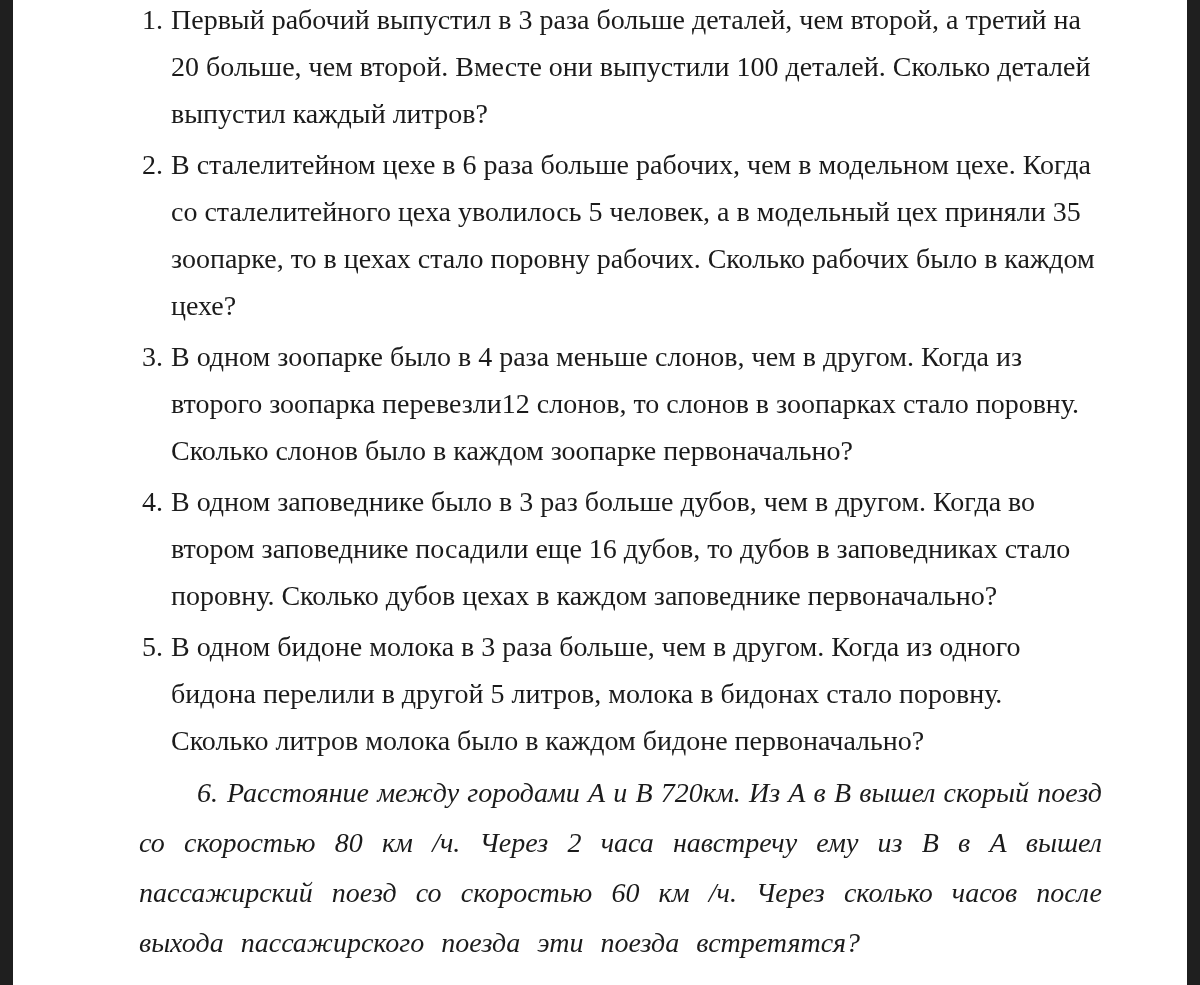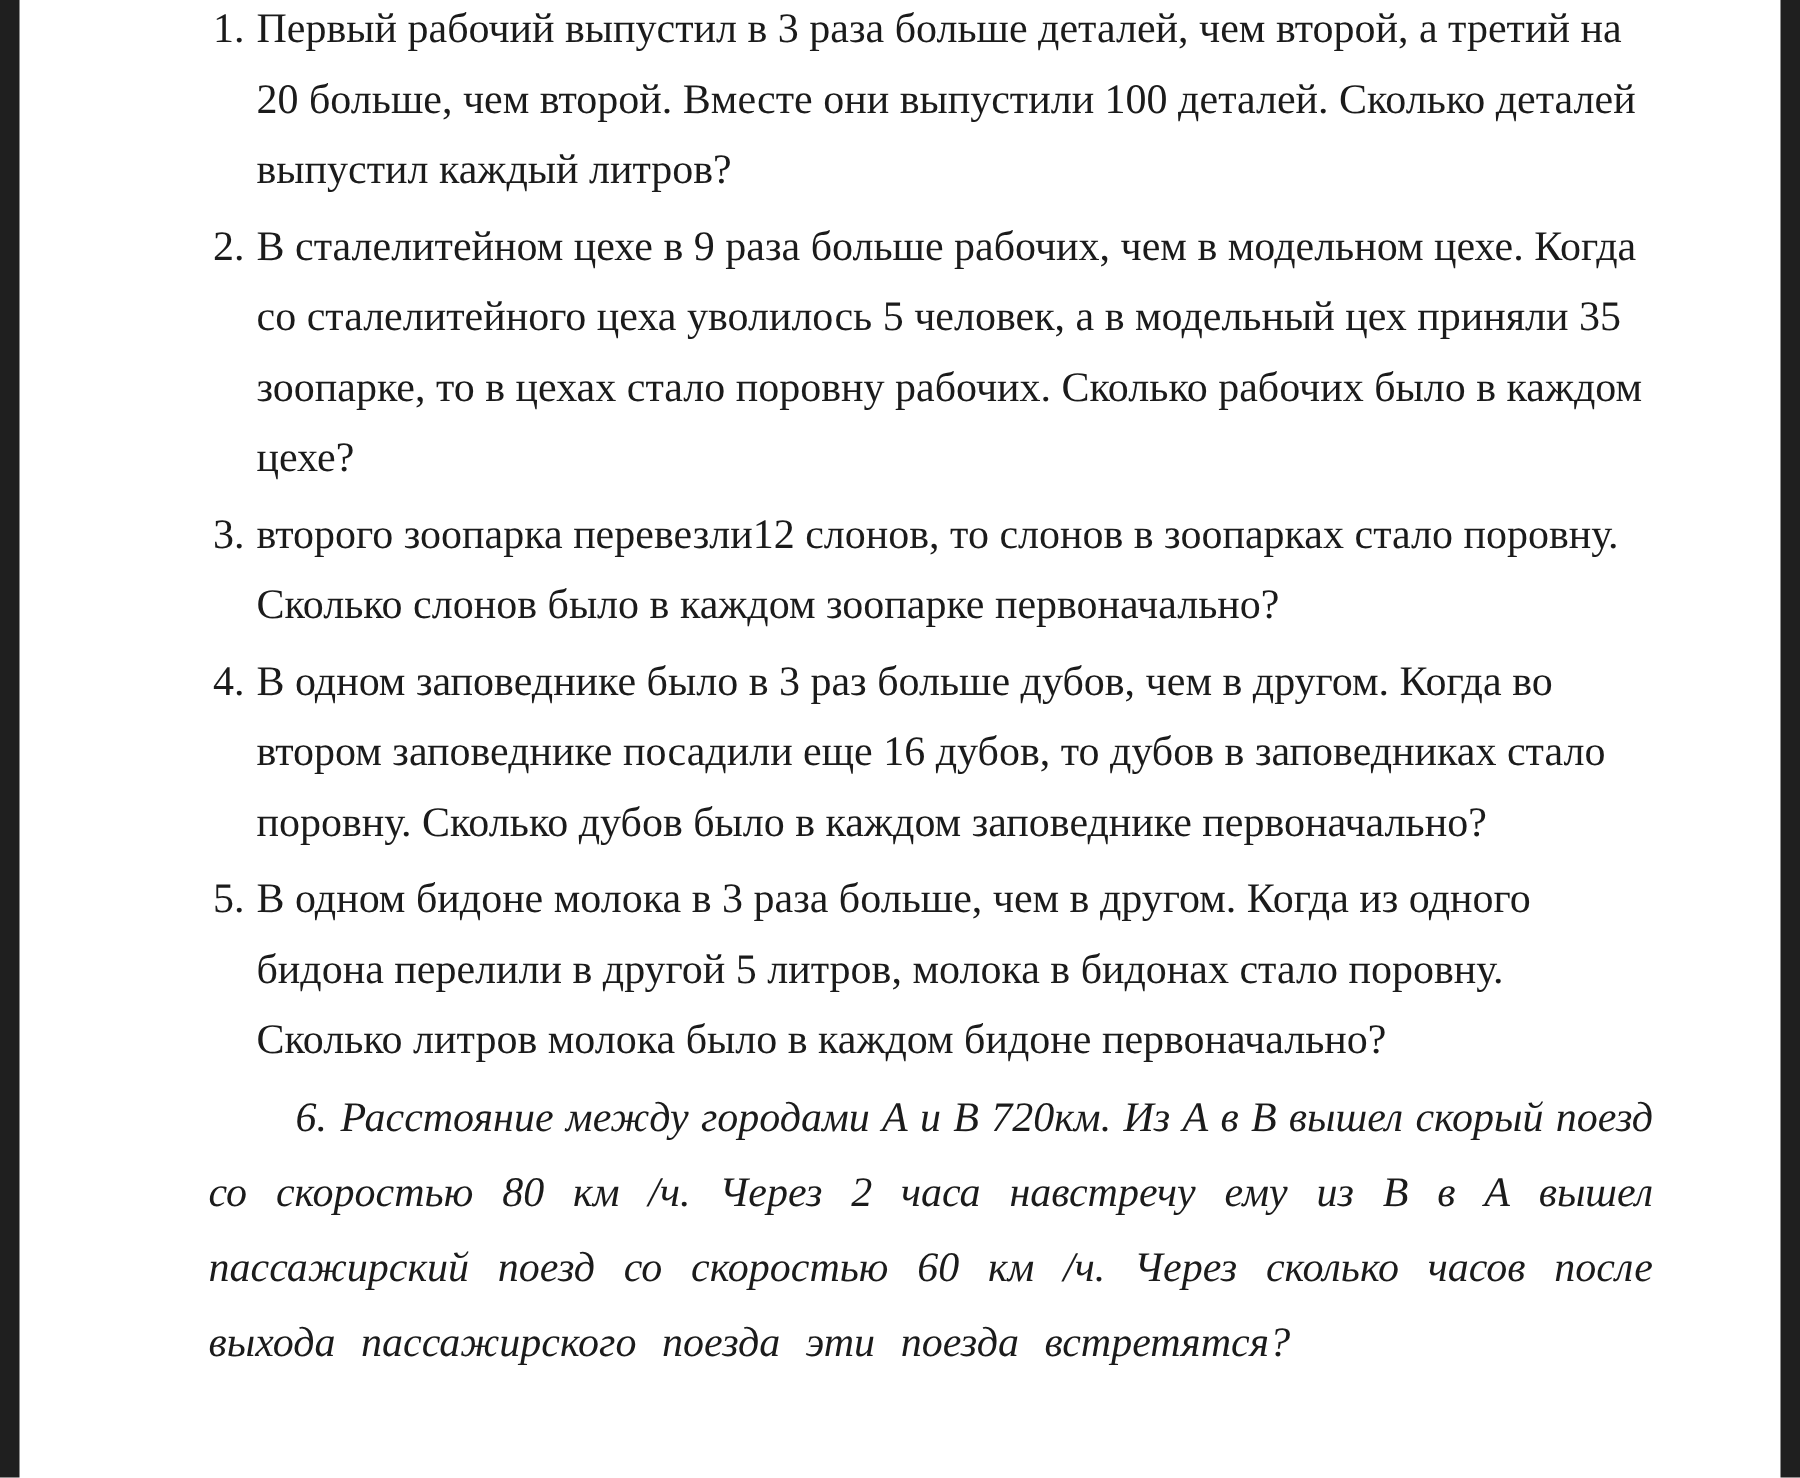--- a/index.html
+++ b/index.html
@@ -86,37 +86,38 @@
 
   <div class="problem">
     <span class="num">1.</span>
     <div class="line">Первый рабочий выпустил в 3 раза больше деталей, чем второй, а третий на</div>
     <div class="line">20 больше, чем второй. Вместе они выпустили 100 деталей. Сколько деталей</div>
     <div class="line">выпустил каждый литров?</div>
   </div>
 
   <div class="problem">
     <span class="num">2.</span>
-    <div class="line">В сталелитейном цехе в 9 раза больше рабочих, чем в модельном цехе. Когда</div>
+    <div class="line">В сталелитейном цехе в 6 раза больше рабочих, чем в модельном цехе. Когда</div>
     <div class="line">со сталелитейного цеха уволилось 5 человек, а в модельный цех приняли 35</div>
     <div class="line">зоопарке, то в цехах стало поровну рабочих. Сколько рабочих было в каждом</div>
     <div class="line">цехе?</div>
   </div>
 
   <div class="problem">
     <span class="num">3.</span>
+    <div class="line">В одном зоопарке было в 4 раза меньше слонов, чем в другом. Когда из</div>
     <div class="line">второго зоопарка перевезли12 слонов, то слонов в зоопарках стало поровну.</div>
     <div class="line">Сколько слонов было в каждом зоопарке первоначально?</div>
   </div>
 
   <div class="problem">
     <span class="num">4.</span>
     <div class="line">В одном заповеднике было в 3 раз больше дубов, чем в другом. Когда во</div>
     <div class="line">втором заповеднике посадили еще 16 дубов, то дубов в заповедниках стало</div>
-    <div class="line">поровну. Сколько дубов было в каждом заповеднике первоначально?</div>
+    <div class="line">поровну. Сколько дубов цехах в каждом заповеднике первоначально?</div>
   </div>
 
   <div class="problem">
     <span class="num">5.</span>
     <div class="line">В одном бидоне молока в 3 раза больше, чем в другом. Когда из одного</div>
     <div class="line">бидона перелили в другой 5 литров, молока в бидонах стало поровну.</div>
     <div class="line">Сколько литров молока было в каждом бидоне первоначально?</div>
   </div>
 
   <div class="problem p6">

